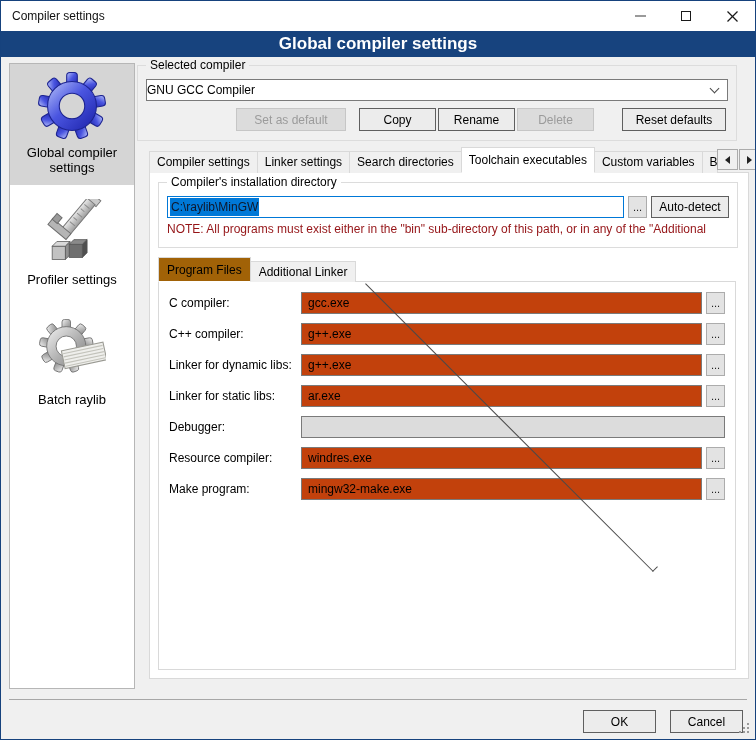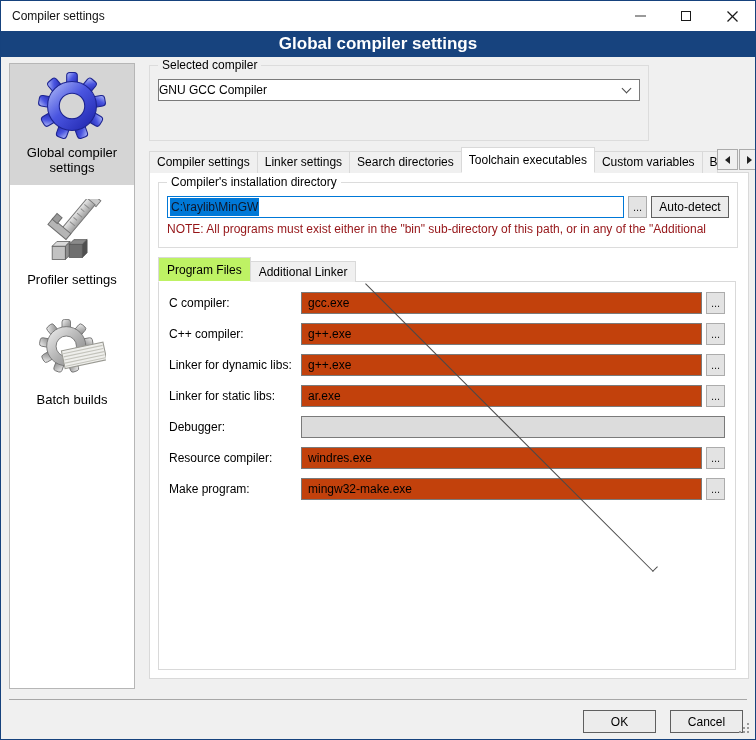--- a/index.html
+++ b/index.html
@@ -22,21 +22,21 @@
   .side-item { display:flex; flex-direction:column; align-items:center; text-align:center; font-size:13px; line-height:15px; color:#000; padding:8px 2px 10px; cursor:default; }
   .side-item.selected { background:#d5d5d5; }
   .side-item .sicon { width:68px; height:68px; margin-bottom:5px; }
   .side-item.it2 { margin-top:6px; }
   .side-item.it3 { margin-top:14px; }
 
   
   .gb { position:absolute; border:1px solid #dcdcdc; }
   .gb-label { position:absolute; top:-8px; left:8px; font-size:12px; padding:0 4px; background:#f0f0f0; white-space:nowrap; }
 
-  .gb-compiler { left:148px; top:64px; width:500px; height:76px; }
+  .gb-compiler { left:136px; top:64px; width:600px; height:76px; }
   .combo { margin:13px 8px 0; height:22px; border:1px solid #7a7a7a; background:#fff; display:flex; align-items:center; font-size:12px; cursor:default; }
   .combo-value { flex:1; }
   .chev { width:7px; height:7px; border-right:1.5px solid #4a4a4a; border-bottom:1.5px solid #4a4a4a; transform:rotate(45deg); margin:-4px 9px 0 0; flex-shrink:0; }
 
   .btnrow { display:flex; margin-top:7px; padding-right:10px; justify-content:flex-end; gap:2px; }
   .btn { height:23px; font-size:12px; font-family:inherit; background:#ececec; border:1px solid #5f5f5f; color:#000; padding:0 6px; }
   .btn.disabled { background:#dcdcdc; border-color:#c6c6c6; color:#9b9b9b; }
   .w-setdef { width:110px; margin-right:11px; }
   .w-copy,.w-rename { width:77px; }
   .w-delete { width:77px; margin-right:26px; }
@@ -59,21 +59,21 @@
   .pathrow { display:flex; gap:4px; margin:13px 8px 0; height:22px; }
   .path-input { flex:1; border:1px solid #0078d7; background:#fff; display:flex; align-items:center; padding-left:2px; font-size:12px; overflow:hidden; }
   .sel { background:#0078d7; color:#0f172a; padding:2px 1px; white-space:nowrap; }
   .browse { width:19px; height:22px; background:#e3e3e3; border:1px solid #acacac; font-size:11px; color:#222; line-height:1; padding:0; flex-shrink:0; }
   .autodetect { width:78px; height:22px; flex-shrink:0; }
   .note { margin:4px 8px 0; font-size:12px; color:#951417; white-space:nowrap; overflow:hidden; }
 
   
   .innertabs { position:absolute; left:8px; top:84px; height:25px; display:flex; align-items:flex-end; z-index:4; }
   .itab { height:21px; line-height:20px; padding:0 8px; font-size:12px; background:#f0f0f0; border:1px solid #d9d9d9; border-bottom:none; margin-right:-1px; white-space:nowrap; cursor:default; }
-  .itab.active { height:25px; line-height:24px; background:#bef264; border-bottom:1px solid #fff; position:relative; z-index:5; }
+  .itab.active { height:25px; line-height:24px; background:#a16207; border-bottom:1px solid #fff; position:relative; z-index:5; }
 
   .innerpanel { position:absolute; left:8px; top:108px; right:12px; bottom:8px; background:#fff; border:1px solid #d9d9d9; }
   .frow { display:flex; align-items:center; margin:9px 10px 0; height:22px; }
   .frow.first { margin-top:10px; }
   .flabel { width:132px; font-size:12px; flex-shrink:0; }
   .ftext { flex:1; height:22px; border:1px solid #7a7a7a; background:#c2410c; display:flex; align-items:center; padding-left:6px; font-size:12px; margin-right:4px; overflow:hidden; }
   .fselect { flex:1; height:22px; border:1px solid #7a7a7a; background:#dcdcdc; display:flex; align-items:center; padding-left:6px; font-size:12px; cursor:default; }
   .fselect span { flex:1; }
 
   
@@ -190,29 +190,36 @@
           <rect x="0" y="0" width="40" height="17" fill="#efefec" stroke="#9a9a93"></rect>
           <g stroke="#c3c3bb" stroke-width="1">
             <line x1="1" y1="3" x2="39" y2="3"></line>
               <line x1="1" y1="6" x2="39" y2="6"></line>
             <line x1="1" y1="9" x2="39" y2="9"></line>
               <line x1="1" y1="12" x2="39" y2="12"></line>
             <line x1="1" y1="15" x2="39" y2="15"></line>
           </g>
         </g>
       </svg>
-      <span>Batch builds</span>
+      <span>Batch raylib</span>
     </div>
   </div>
 
   <div class="gb gb-compiler">
     <span class="gb-label">Selected compiler</span>
     <div class="combo">
       <span class="combo-value">GNU GCC Compiler</span>
       <span class="chev"></span>
+    </div>
+    <div class="btnrow">
+      <button class="btn disabled w-setdef">Set as default</button>
+      <button class="btn w-copy">Copy</button>
+      <button class="btn w-rename">Rename</button>
+      <button class="btn disabled w-delete">Delete</button>
+      <button class="btn w-reset">Reset defaults</button>
     </div>
   </div>
 
   <div class="tabstrip">
     <div class="tab">Compiler settings</div>
     <div class="tab">Linker settings</div>
     <div class="tab">Search directories</div>
     <div class="tab active">Toolchain executables</div>
     <div class="tab">Custom variables</div>
     <div class="tab tab-clipped">Build options</div>

